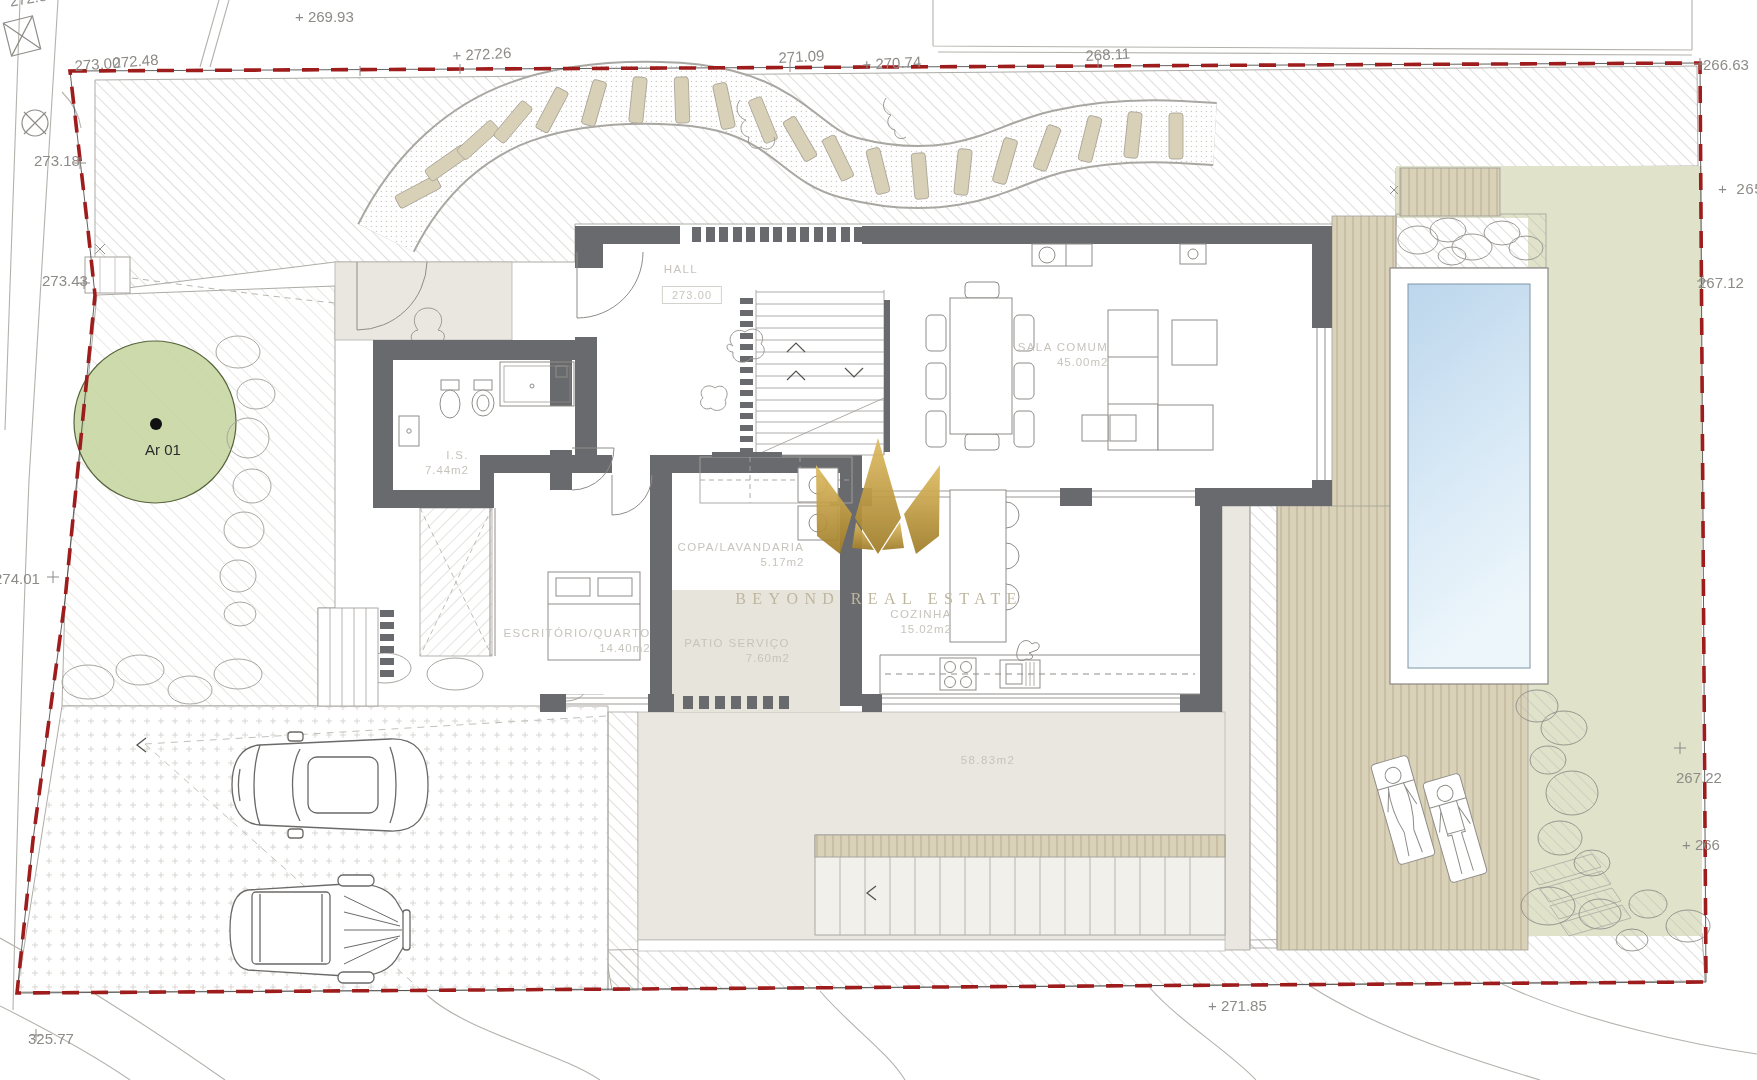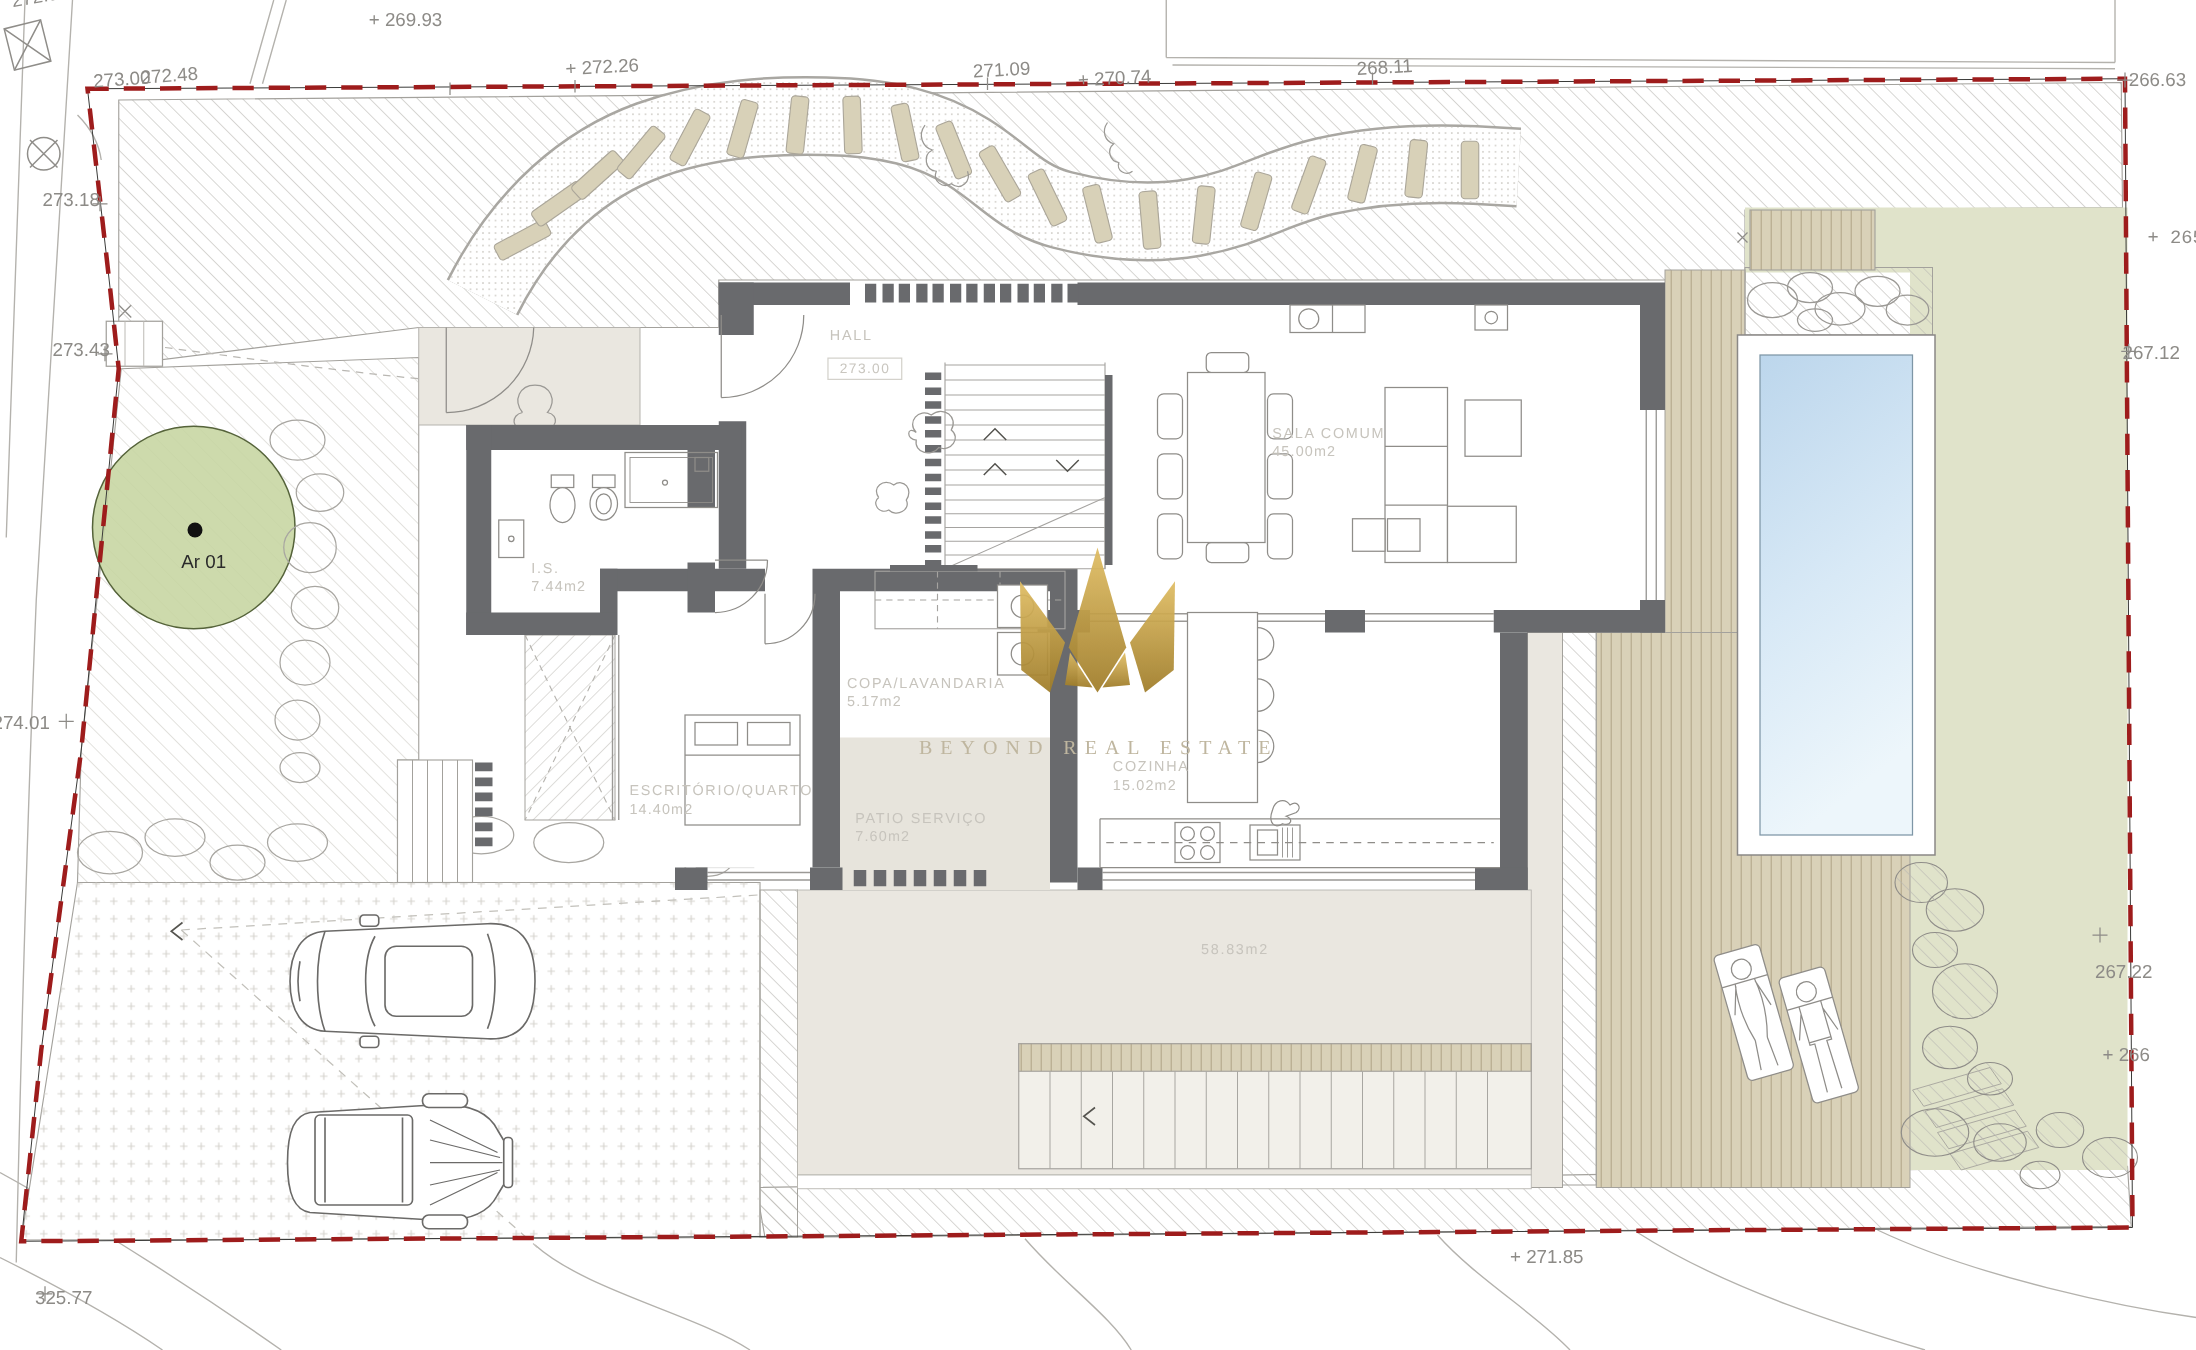--- a/index.html
+++ b/index.html
@@ -1,20 +1,20 @@
 <!DOCTYPE html>
 <html><head>
 <meta charset="utf-8">
 <style>
   html,body{margin:0;padding:0;background:#fff;}
   .stage{position:relative;width:1757px;height:1080px;background:#fff;overflow:hidden;
          font-family:"Liberation Sans",sans-serif;}
   .stage svg{position:absolute;left:0;top:0;}
   .elev{position:absolute;font-size:15px;color:#8d8b87;white-space:nowrap;transform-origin:left top;}
-  .rm{position:absolute;font-size:11.5px;color:#c7c4bd;letter-spacing:.12em;text-align:left;
+  .rm{position:absolute;font-size:11.5px;color:#c7c4bd;letter-spacing:.12em;text-align:right;
       transform:translateX(-50%);white-space:nowrap;line-height:1.3;}
   .rm .a{display:block;letter-spacing:.08em;}
   .lvl{position:absolute;font-size:11px;color:#c9c6bf;letter-spacing:.1em;border:1px solid #d4d2cc;
        background:#fff;padding:2px 9px;transform:translateX(-50%);}
   .brand{position:absolute;left:879px;transform:translateX(-50%);font-family:"Liberation Serif",serif;
          font-weight:bold;font-size:27px;color:#b8923f;letter-spacing:.28em;white-space:nowrap;}
   .tagline{position:absolute;left:879px;transform:translateX(-50%);font-family:"Liberation Serif",serif;
          font-size:16px;color:#bfb69f;letter-spacing:.4em;white-space:nowrap;}
   .treelbl{position:absolute;font-size:15px;color:#2b2b2b;transform:translateX(-50%);}
 </style>
@@ -514,21 +514,21 @@
   <span class="a">7.44m2</span>
 </div>
 <div class="rm" style="left:577px;top:626px;">
   <span>ESCRITÓRIO/QUARTO</span>
   <span class="a">14.40m2</span>
 </div>
 <div class="rm" style="left:741px;top:540px;">
   <span>COPA/LAVANDARIA</span>
   <span class="a">5.17m2</span>
 </div>
-<div class="rm" style="left:737px;top:636px;margin-top:12px;">
+<div class="rm" style="left:737px;top:636px;">
   <span>PATIO  SERVIÇO</span>
   <span class="a">7.60m2</span>
 </div>
 <div class="rm" style="left:921px;top:607px;">
   <span>COZINHA</span>
   <span class="a">15.02m2</span>
 </div>
 <div class="rm" style="left:988px;top:753px;">58.83m2</div>
 
 <div class="tagline" style="top:590px;">BEYOND REAL ESTATE</div>

